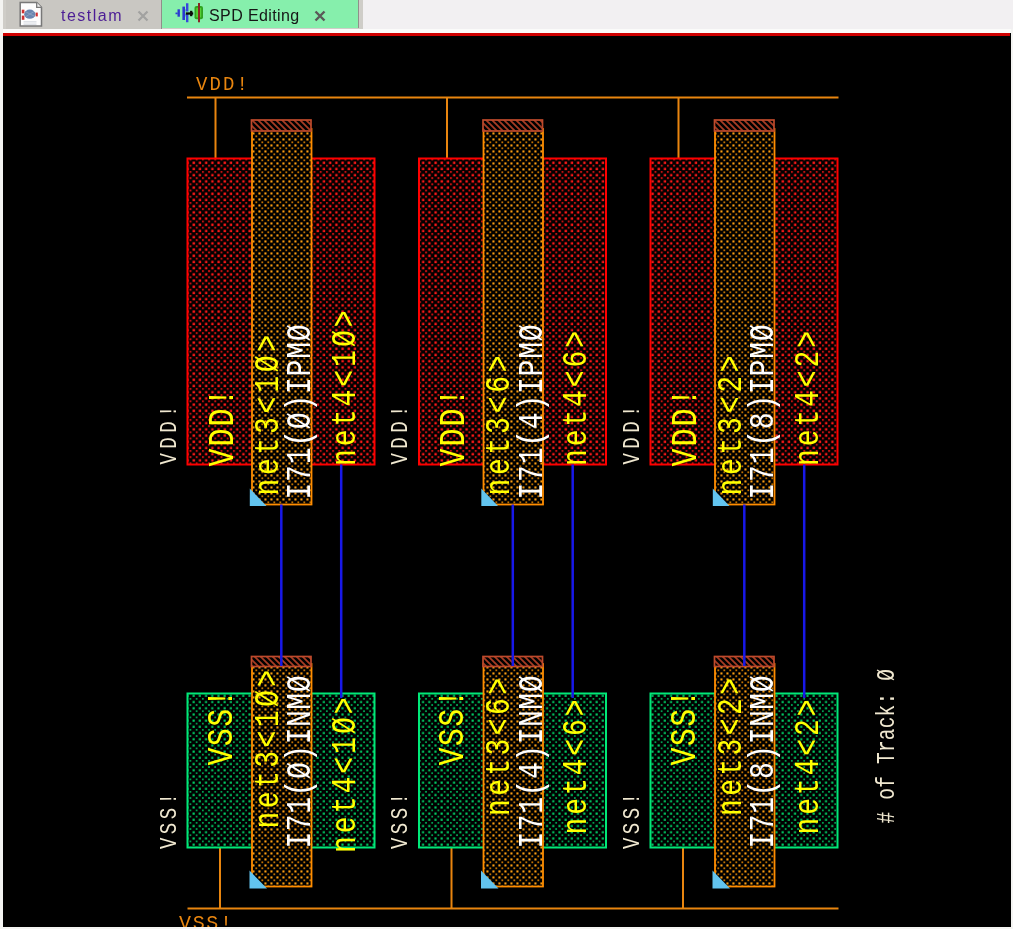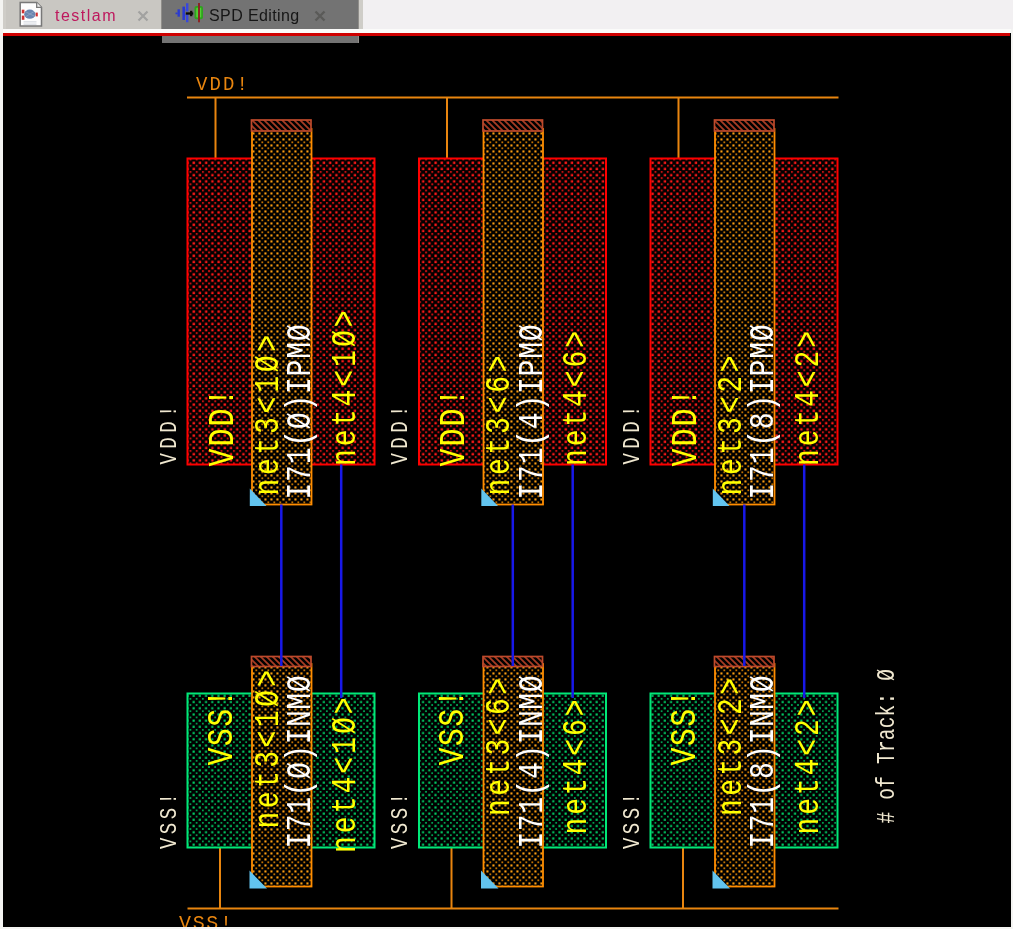--- a/index.html
+++ b/index.html
@@ -1,22 +1,22 @@
 <!DOCTYPE html>
 <html><head><meta charset="utf-8"><title>SPD Editing</title>
 <style>
 html,body{margin:0;padding:0;background:#000;}
 body{width:1013px;height:929px;position:relative;overflow:hidden;
 font-family:"Liberation Sans",sans-serif;}
 #tabbar{position:absolute;left:0;top:0;width:1013px;height:29px;background:#f2f0f2;}
 #tabland{position:absolute;left:0;top:0;width:363px;height:29px;background:#cfcdc8;}
 #tab1{position:absolute;left:6px;top:0;width:155px;height:29px;background:#c9c7c2;
 border-right:1px solid #908e8a;}
-#tab1 .lbl{position:absolute;left:49px;top:7px;font-size:16px;letter-spacing:1.5px;color:#be185d;}
-#tab2{position:absolute;left:162px;top:0;width:196px;height:43px;background:#737373;
+#tab1 .lbl{position:absolute;left:55px;top:7px;font-size:16px;letter-spacing:1.5px;color:#4c1d95;}
+#tab2{position:absolute;left:162px;top:0;width:196px;height:28px;background:#86efac;
 border-right:1px solid #908e8a;}
 #tab2 .lbl{position:absolute;left:47px;top:7px;font-size:16px;letter-spacing:0.4px;color:#161616;}
 #whiterow{position:absolute;left:0;top:29px;width:1013px;height:3.5px;background:#fbfbfa;}
 #redrow{position:absolute;left:3px;top:32.5px;width:1007px;height:3px;background:#cf0000;}
 #lstrip{position:absolute;left:0;top:0;width:2.5px;height:929px;background:#f4f4f2;}
 #rstrip{position:absolute;left:1010.5px;top:29px;width:2.5px;height:900px;background:#f4f4f2;}
 #bstrip{position:absolute;left:0;top:927.4px;width:1013px;height:1.6px;background:#f4f4f2;}
 </style></head>
 <body>
 <svg width="1013" height="929" viewBox="0 0 1013 929" style="position:absolute;left:0;top:0" font-family="'Liberation Mono', monospace">

